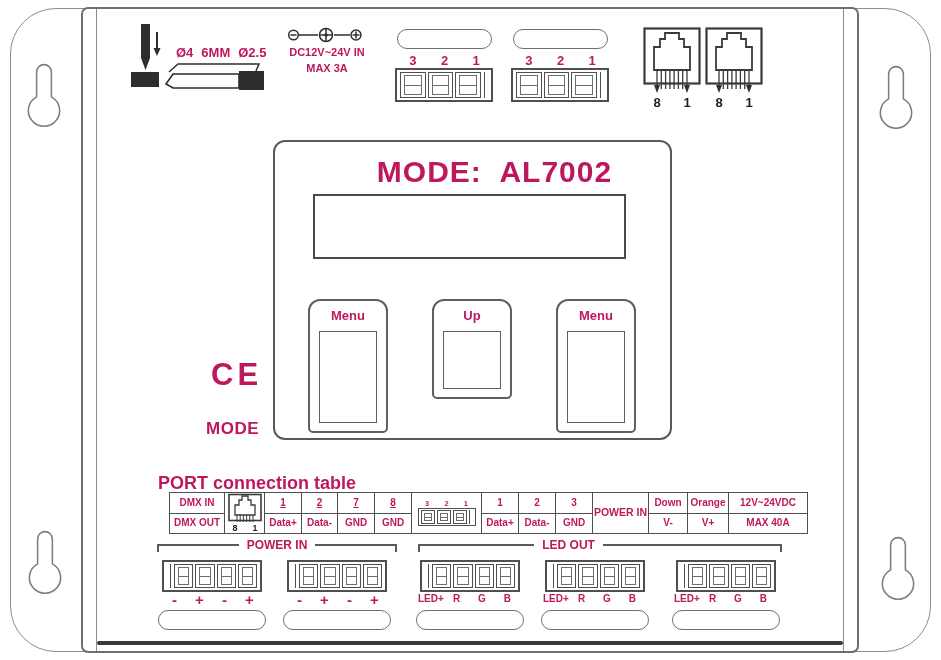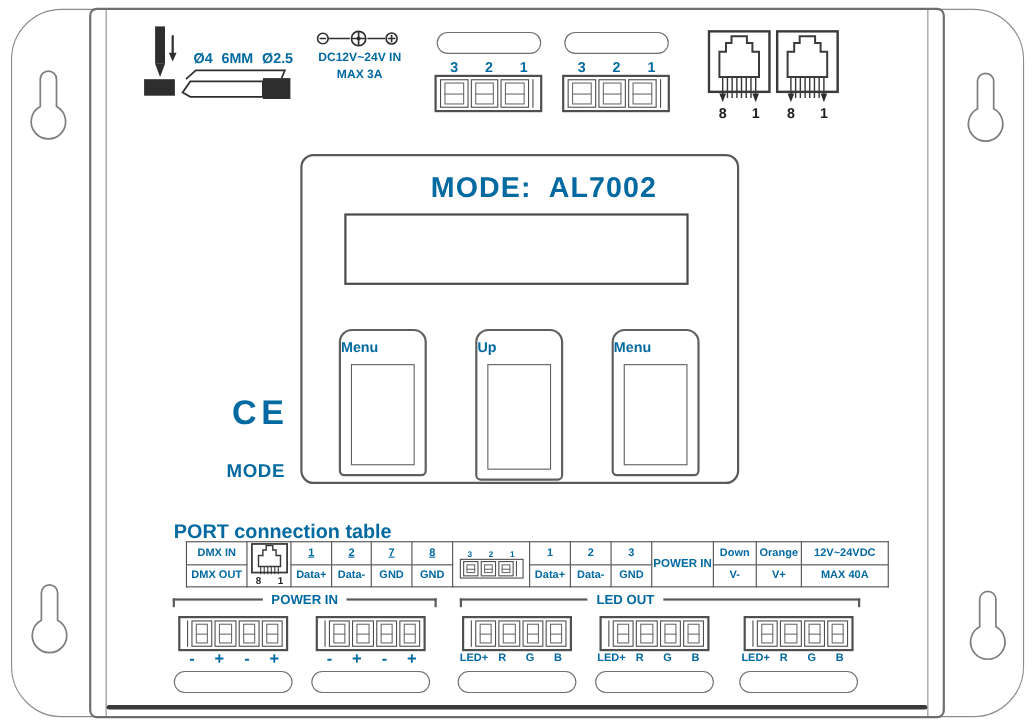--- a/index.html
+++ b/index.html
@@ -1,17 +1,17 @@
 <!DOCTYPE html>
 <html><head>
 <meta charset="utf-8">
 <style>
   html,body{margin:0;padding:0;background:#fff;}
   .canvas{position:relative;width:941px;height:660px;background:#ffffff;overflow:hidden;
-          font-family:"Liberation Sans",sans-serif;color:#0369a1;}
+          font-family:"Liberation Sans",sans-serif;color:#be185d;}
   .abs{position:absolute;box-sizing:border-box;}
   .b{font-weight:bold;}
 
   
   .flange{border:1.6px solid #8c8c8c;background:#fff;}
   .body-rect{border:2px solid #6e6e6e;border-radius:7px;background:#fff;}
   .vline{border-left:1.5px solid #8c8c8c;width:0;}
   .bottom-bar{background:#3a3a3a;border-radius:2px;}
 
   
@@ -31,21 +31,21 @@
   .bracket{display:flex;align-items:flex-start;}
   .bline{border-top:2px solid #5a5a5a;height:8px;box-sizing:border-box;}
   .tick-l{border-left:2px solid #5a5a5a;}
   .tick-r{border-right:2px solid #5a5a5a;}
   .blabel{font-weight:bold;font-size:12px;line-height:1;margin:-5px 8px 0;white-space:nowrap;}
 
   
   .panel{border:2px solid #5a5a5a;border-radius:12px;background:#fff;}
   .lcd{border:2px solid #4a4a4a;background:#fff;}
   .btn{border:2px solid #5f5f5f;border-radius:12px 12px 5px 5px;background:#fff;}
-  .btn .blb{text-align:left;font-weight:bold;font-size:13px;padding-top:7px;}
+  .btn .blb{text-align:center;font-weight:bold;font-size:13px;padding-top:7px;}
   .btn .binner{position:absolute;left:9px;right:9px;top:30px;bottom:8px;border:1.6px solid #5f5f5f;}
 
   
   .ptable{border-collapse:collapse;table-layout:fixed;font-weight:bold;font-size:10px;background:#fff;}
   .ptable td{border:1.6px solid #4f4f4f;text-align:center;vertical-align:middle;padding:0;height:19px;
              line-height:1.05;white-space:nowrap;}
   .upin{text-decoration:underline;}
 
   
   .mini-num{display:flex;font-size:7.5px;font-weight:bold;width:58px;margin:0 auto;line-height:1;}
@@ -177,28 +177,28 @@
       <line x1="39.7" y1="43" x2="39.7" y2="62"></line>
         <line x1="44" y1="43" x2="44" y2="62"></line>
     </g>
     <polygon points="11,58 17,58 14,66" fill="#2e2e2e"></polygon>
     <polygon points="41,58 47,58 44,66" fill="#2e2e2e"></polygon>
     <text x="14" y="80" font-size="13" font-weight="bold" text-anchor="middle" fill="#1f1f1f">8</text>
     <text x="44" y="80" font-size="13" font-weight="bold" text-anchor="middle" fill="#1f1f1f">1</text>
   </svg>
 
   <div class="abs panel" style="left:273px;top:140px;width:399px;height:300px;"></div>
-  <div class="abs b" style="left:273px;top:155px;width:399px;text-align:center;font-size:26px;letter-spacing:1px;white-space:pre;padding-left:44px;">MODE:  AL7002</div>
+  <div class="abs b" style="left:273px;top:155px;width:399px;text-align:center;font-size:30px;letter-spacing:1px;white-space:pre;padding-left:44px;">MODE:  AL7002</div>
   <div class="abs lcd" style="left:313px;top:194px;width:313px;height:65px;"></div>
 
   <div class="abs btn" style="left:308px;top:299px;width:80px;height:134px;">
     <div class="blb">Menu</div>
     <div class="binner"></div>
   </div>
-  <div class="abs btn" style="left:432px;top:299px;width:80px;height:138px;">
+  <div class="abs btn" style="left:432px;top:299px;width:80px;height:100px;">
     <div class="blb">Up</div>
     <div class="binner"></div>
   </div>
   <div class="abs btn" style="left:556px;top:299px;width:80px;height:134px;">
     <div class="blb">Menu</div>
     <div class="binner"></div>
   </div>
 
   <div class="abs b" style="left:211px;top:357px;font-size:31px;letter-spacing:4px;">CE</div>
   <div class="abs b" style="left:206px;top:419px;font-size:17px;letter-spacing:0.5px;">MODE</div>

